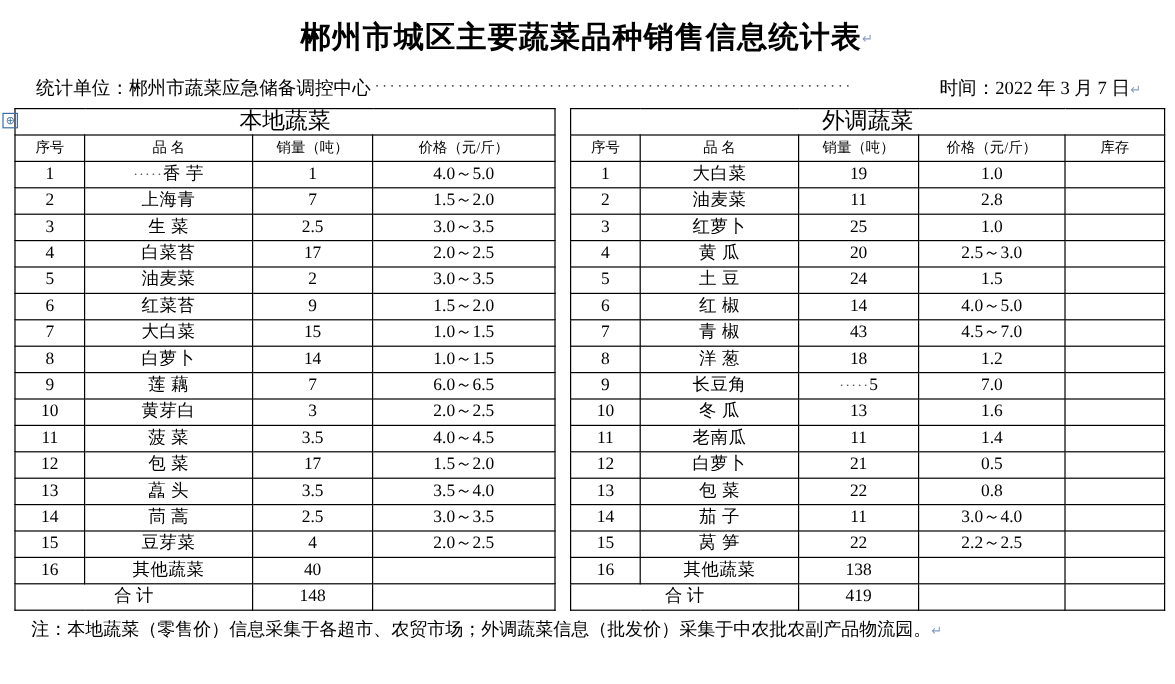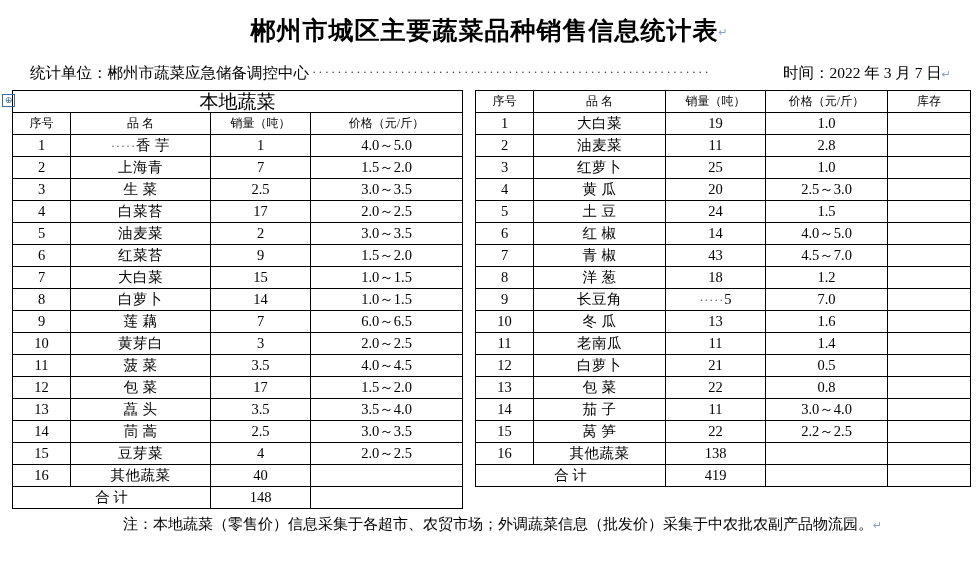--- a/index.html
+++ b/index.html
@@ -96,21 +96,20 @@
   }
   .mid-gap {
     width: 12px;
     flex: 0 0 12px;
   }
   .left-table { width: 450px; }
   .right-table { width: 495px; }
   .note {
     font-size: 15px;
     padding: 6px 0 0 26px;
-    text-align: center;
   }
   .dot-leader {
     letter-spacing: 1px;
     color: #333;
   }
   .name-spaced {
     letter-spacing: 0.5px;
   }
   .anchor-mark {
     position: absolute;
@@ -272,20 +271,23 @@
 
     <table class="grid right-table">
       <colgroup>
         <col style="width:58px">
         <col style="width:132px">
         <col style="width:100px">
         <col style="width:122px">
         <col style="width:83px">
       </colgroup>
       <tbody>
+        <tr class="group-head">
+          <td colspan="5">外调蔬菜</td>
+        </tr>
         <tr class="colhead">
           <td>序号</td>
           <td>品 名</td>
           <td>销量（吨）</td>
           <td>价格（元/斤）</td>
           <td>库存</td>
         </tr>
         <tr>
           <td>1</td>
           <td class="name-spaced">大白菜</td>

